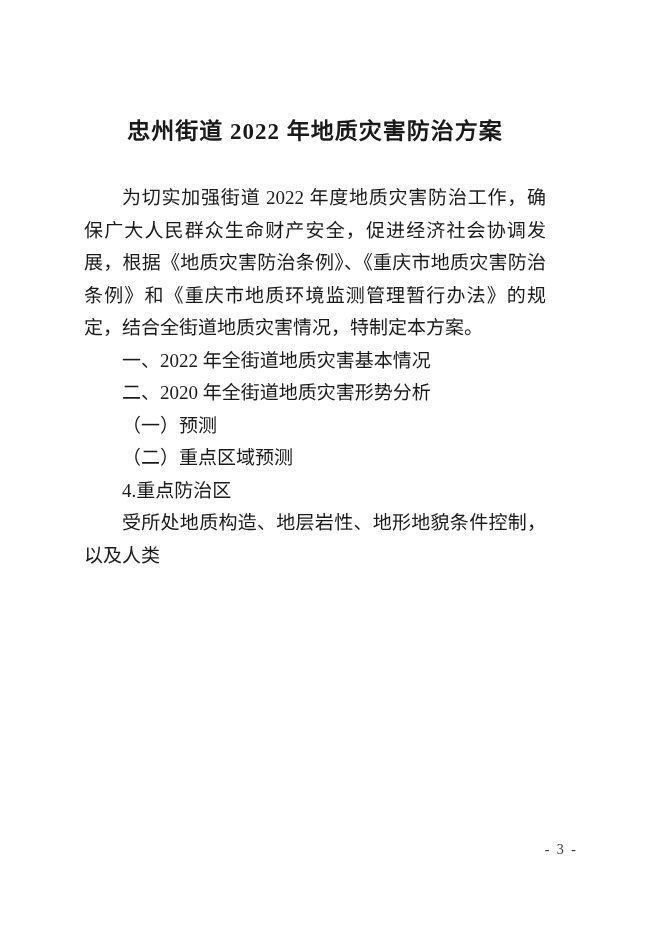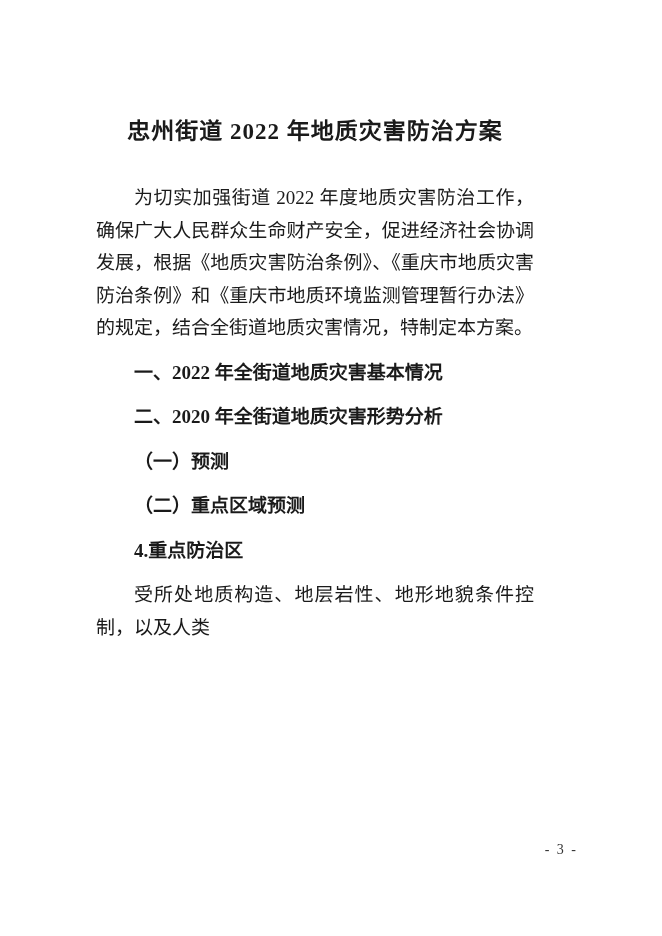--- a/index.html
+++ b/index.html
@@ -21,34 +21,34 @@
   .doc-title {
     font-size: 23px;
     font-weight: 700;
     line-height: 32px;
     text-align: center;
     margin: 0 0 34px 0;
     letter-spacing: 1px;
     white-space: nowrap;
   }
   .body-text p {
-    margin: 12px;
+    margin: 0;
     font-size: 19px;
     line-height: 32.5px;
     text-align: justify;
     text-justify: inter-ideograph;
   }
   .indent {
     text-indent: 2em;
   }
   .bold-heading {
-    font-weight: 700;
+    font-weight: 400;
   }
   .kaiti-heading {
-    font-weight: 700;
+    font-weight: 400;
   }
   .page-footer {
     position: absolute;
     top: 840px;
     right: 84px;
     font-size: 14px;
     line-height: 20px;
     color: #333333;
     letter-spacing: 2px;
   }

